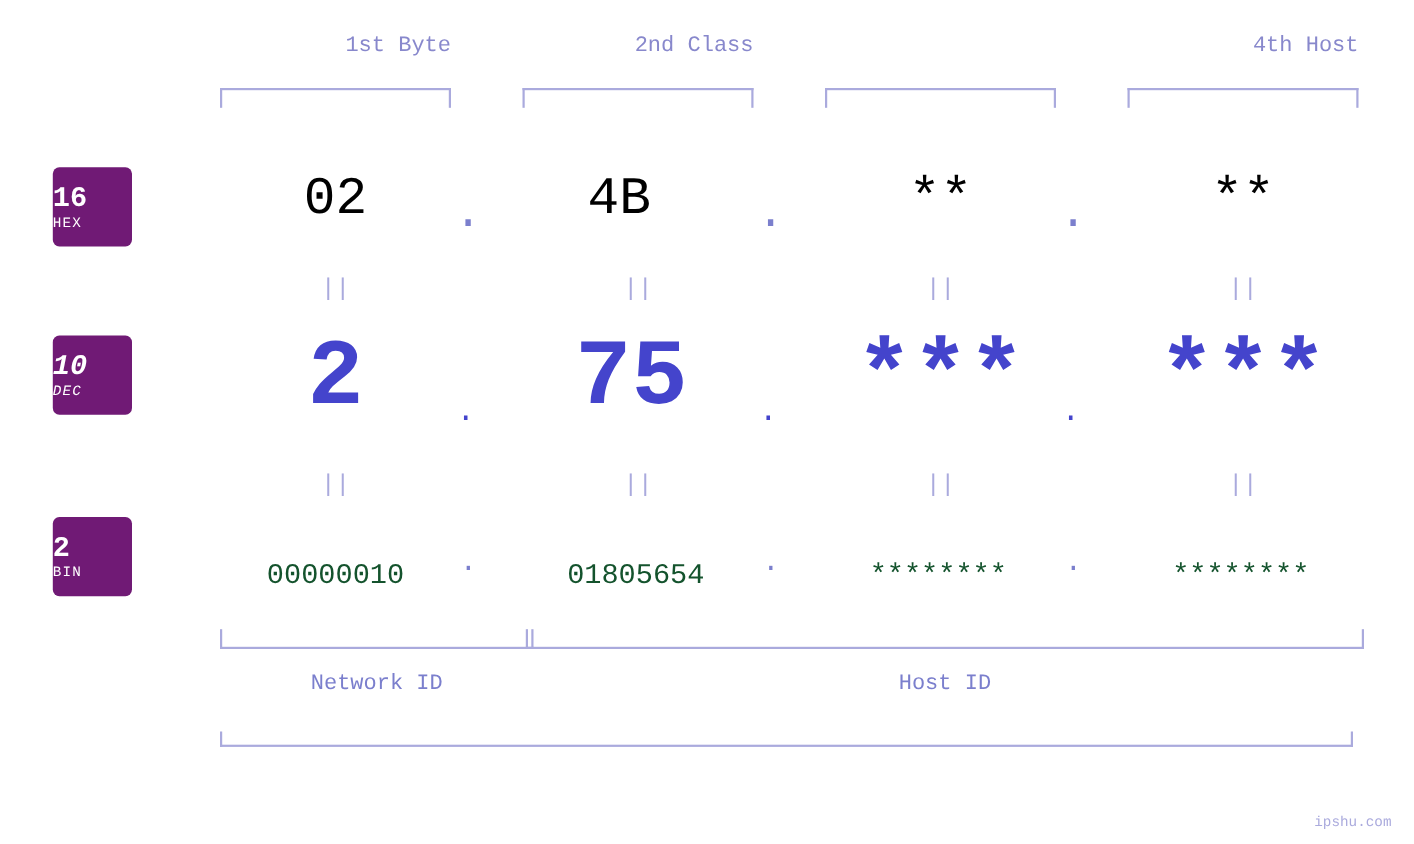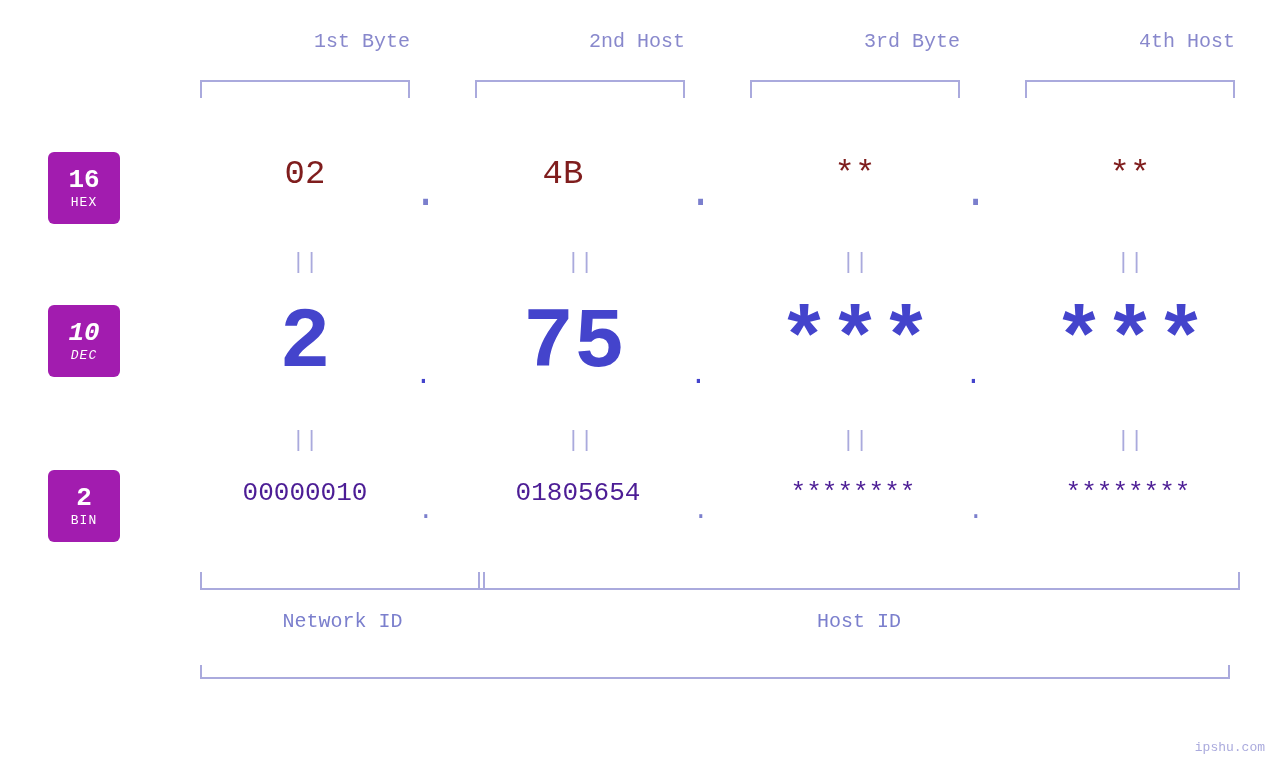--- a/index.html
+++ b/index.html
@@ -23,25 +23,25 @@
       position: relative;
       background: #fff;
     }
 
     
     .badge {
       position: absolute;
       left: 48px;
       width: 72px;
       height: 72px;
-      background-color: #a21caf;
+      background-color: #701a75;
       border-radius: 6px;
       display: flex;
       flex-direction: column;
-      align-items: center;
+      align-items: flex-start;
       justify-content: center;
       color: #ffffff;
     }
 
     .badge-hex { top: 152px; }
     .badge-dec { top: 305px; font-style: italic; }
     .badge-bin { top: 470px; }
 
     .badge-number {
       font-size: 26px;
@@ -82,22 +82,22 @@
 
     .bracket-top-1 { left: 200px; width: 210px; }
     .bracket-top-2 { left: 475px; width: 210px; }
     .bracket-top-3 { left: 750px; width: 210px; }
     .bracket-top-4 { left: 1025px; width: 210px; }
 
     
     .hex-val {
       position: absolute;
       top: 155px;
-      color: #7f1d1d;
-      font-size: 34px;
+      color: #000000;
+      font-size: 48px;
       font-family: 'Courier New', Courier, monospace;
       text-align: center;
     }
 
     .hex-val-1 { left: 200px; width: 210px; }
     .hex-val-2 { left: 458px; width: 210px; }
     .hex-val-3 { left: 750px; width: 210px; }
     .hex-val-4 { left: 1025px; width: 210px; }
 
     
@@ -157,22 +157,22 @@
       font-family: 'Courier New', Courier, monospace;
     }
 
     .dot-dec-1 { left: 415px; }
     .dot-dec-2 { left: 690px; }
     .dot-dec-3 { left: 965px; }
 
     
     .bin-val {
       position: absolute;
-      top: 478px;
-      color: #4c1d95;
+      top: 508px;
+      color: #14532d;
       font-size: 26px;
       font-family: 'Courier New', Courier, monospace;
       text-align: center;
     }
 
     .bin-val-1 { left: 185px; width: 240px; }
     .bin-val-2 { left: 458px; width: 240px; }
     .bin-val-3 { left: 733px; width: 240px; }
     .bin-val-4 { left: 1008px; width: 240px; }
 
@@ -262,22 +262,21 @@
     <span class="badge-number">10</span>
     <span class="badge-label">DEC</span>
   </div>
 
   <div class="badge badge-bin">
     <span class="badge-number">2</span>
     <span class="badge-label">BIN</span>
   </div>
 
   <div class="col-header col-header-1">1st Byte</div>
-  <div class="col-header col-header-2">2nd Host</div>
-  <div class="col-header col-header-3">3rd Byte</div>
+  <div class="col-header col-header-2">2nd Class</div>
   <div class="col-header col-header-4">4th Host</div>
 
   <div class="bracket-top bracket-top-1"></div>
   <div class="bracket-top bracket-top-2"></div>
   <div class="bracket-top bracket-top-3"></div>
   <div class="bracket-top bracket-top-4"></div>
 
   <div class="hex-val hex-val-1">02</div>
   <div class="hex-val hex-val-2">4B</div>
   <div class="hex-val hex-val-3">**</div>

